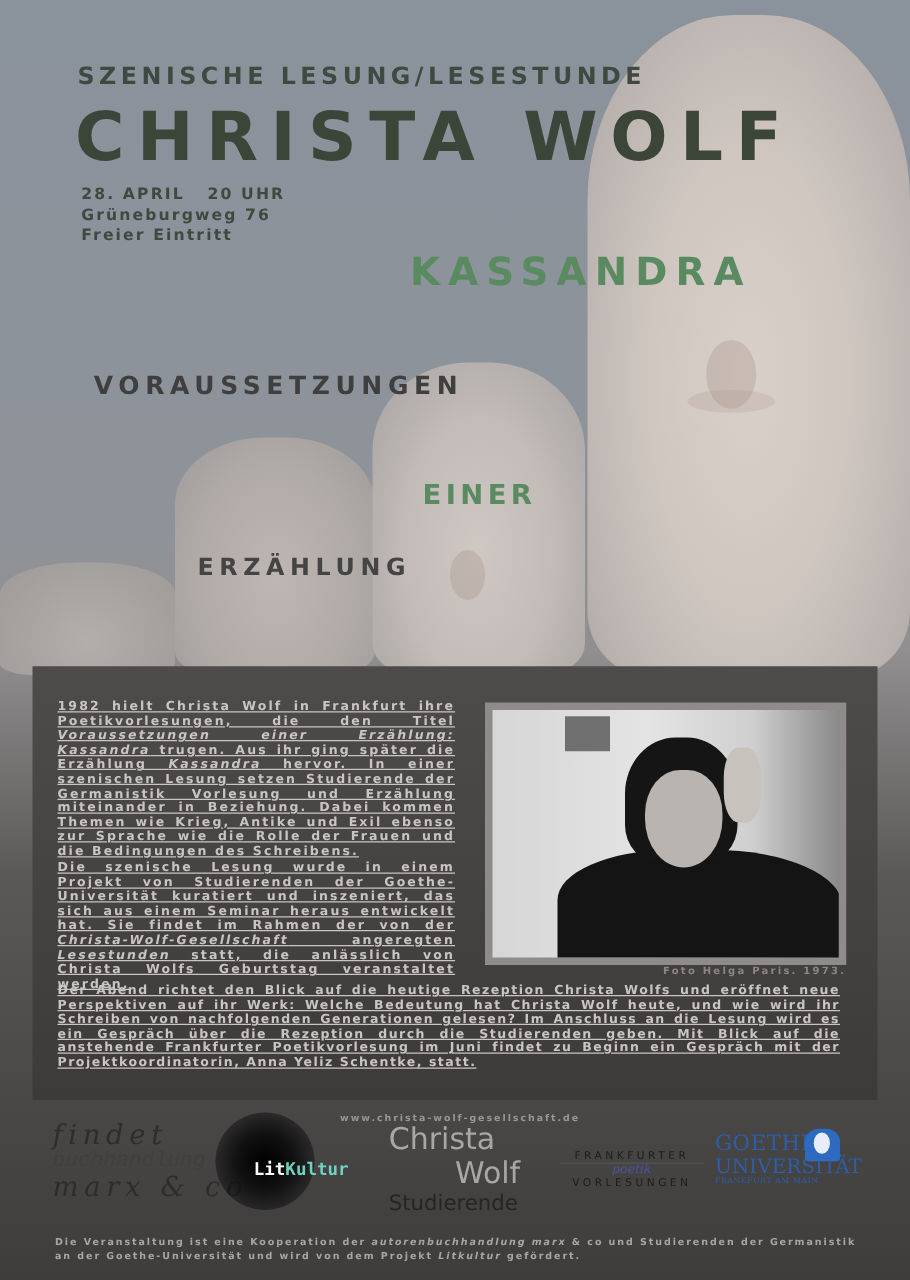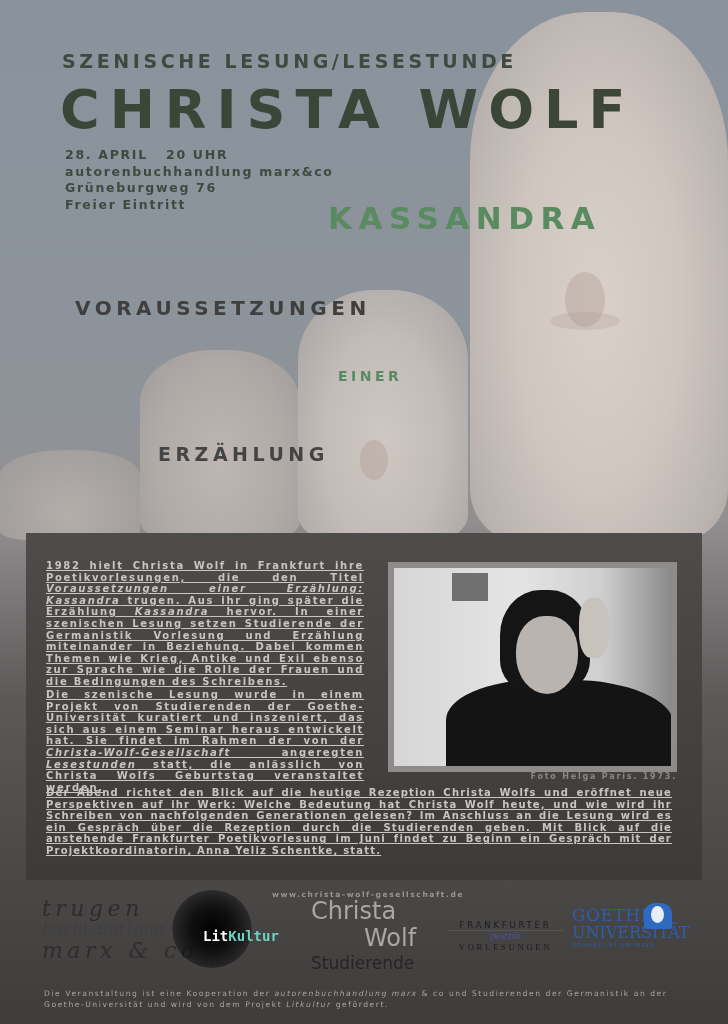--- a/index.html
+++ b/index.html
@@ -14,21 +14,21 @@
   .s3 { left:140px; top:350px; width:160px; height:190px; background: radial-gradient(ellipse at 50% 60%, #bdb6b2 0%, #b1aba8 55%, rgba(160,156,154,0.9) 100%); }
   .s4 { left:0px; top:450px; width:140px; height:90px; background: radial-gradient(ellipse at 50% 70%, #b4aeab 0%, rgba(160,156,154,0.8) 100%); }
   .face { position:absolute; background: rgba(170,150,140,0.35); border-radius:50%; }
 
   .subtitle { position:absolute; left:62px; top:50px; font-weight:bold; font-size:19px; letter-spacing:3.6px; color:#3e4a3f; }
   .title { position:absolute; left:60px; top:80px; font-weight:bold; font-size:54px; letter-spacing:10px; color:#3b4639; line-height:60px; }
   .info { position:absolute; left:65px; top:147px; font-weight:bold; font-size:12.5px; letter-spacing:1.7px; color:#3e4a3f; line-height:16.5px; }
   .info div { white-space:pre; }
   .kassandra { position:absolute; left:328px; top:200px; font-weight:bold; font-size:31px; letter-spacing:6.5px; color:#5a8a5f; }
   .w1 { position:absolute; left:75px; top:296px; font-weight:bold; font-size:20px; letter-spacing:4.5px; color:#3f3f3f; }
-  .w2 { position:absolute; left:338px; top:368px; font-weight:bold; font-size:14px; letter-spacing:3.5px; color:#5a8a5f; }
+  .w2 { position:absolute; left:338px; top:384px; font-weight:bold; font-size:22px; letter-spacing:3.5px; color:#5a8a5f; }
   .w3 { position:absolute; left:158px; top:443px; font-weight:bold; font-size:19px; letter-spacing:4.5px; color:#444; }
 
   .panel { position:absolute; left:26px; top:533px; width:676px; height:347px; background: linear-gradient(180deg,#4e4b4b 0%, #3d3a3a 100%); }
   .ptext { position:absolute; color:#c9c5c3; font-weight:bold; font-size:10px; letter-spacing:1.7px; line-height:11.6px; text-align:justify;text-decoration:underline; }
   .p1 { left:46px; top:560px; width:318px; }
   .p2 { left:46px; top:689px; width:318px; }
   .p3 { left:46px; top:787px; width:626px; letter-spacing:1.2px; }
   .ptext p { margin:0; }
   .photo-frame { position:absolute; left:388px; top:562px; width:289px; height:210px; background:#8e8b8a; }
   .photo { position:absolute; left:6px; top:6px; right:6px; bottom:6px; overflow:hidden;
@@ -47,48 +47,47 @@
   .lit-text { position:absolute; left:203px; top:928px; font-family:"DejaVu Sans Mono", monospace; font-weight:bold; font-size:14px; }
   .lit-text .l1 { color:#fff; }
   .lit-text .l2 { color:#6ed3c2;margin-top:37px; }
   .cw-url { position:absolute; left:272px; top:890px; font-size:7.5px; font-weight:bold; letter-spacing:1.6px; color:#9a9696; }
   .cw-christa { position:absolute; left:311px; top:897px; font-size:24px; color:#a9a6a6; }
   .cw-wolf { position:absolute; left:364px; top:924px; font-size:24px; color:#a9a6a6; }
   .cw-ges { position:absolute; left:311px; top:953px; font-size:17px; color:#262424; }
   .fp { position:absolute; left:448px; top:920px; width:115px; text-align:center; }
   .fp .t { font-size:8.5px; letter-spacing:2.8px; color:#1c1c1c; }
   .fp .p { font-family:"DejaVu Serif", serif; font-style:italic; font-size:10px; color:#4a55a0; line-height:10px; border-top:1px solid #555; }
-  .fp .v { font-size:8.5px; letter-spacing:2.8px; color:#1c1c1c; margin-top:1px;font-family:Liberation Serif, serif; }
+  .fp .v { font-size:8.5px; letter-spacing:2.8px; color:#1c1c1c; margin-top:1px; }
   .goethe { position:absolute; left:572px; top:906px; font-family:"DejaVu Serif", serif; color:#2d5ea8; }
   .goethe .g1 { font-size:17px; letter-spacing:0.5px; line-height:18px; }
   .goethe .g2 { font-size:16px; letter-spacing:0px; line-height:17px; }
   .goethe .g3 { font-size:6px; letter-spacing:0.6px; }
   .goethe-head { position:absolute; left:644px; top:903px; width:28px; height:26px; background:#2d6ac0; border-radius:40% 40% 10% 10%; }
   .goethe-head::after { content:""; position:absolute; left:7px; top:3px; width:13px; height:17px; background:#e8eef8; border-radius:50%; }
-  .footer { position:absolute; left:44px; top:989px; font-size:7.6px; font-weight:normal; letter-spacing:1.55px; line-height:10.5px; color:#a9a5a4; }
+  .footer { position:absolute; left:44px; top:989px; font-size:7.6px; font-weight:bold; letter-spacing:1.55px; line-height:10.5px; color:#a9a5a4; }
   .footer i { font-style:italic; }
 </style>
 </head>
 <body>
 
 <div class="statue s4"></div>
 <div class="statue s3"></div>
 <div class="statue s2">
   <div class="face" style="left:62px;top:150px;width:28px;height:40px;"></div>
 </div>
 <div class="statue s1">
   <div class="face" style="left:95px;top:260px;width:40px;height:55px;"></div>
   <div class="face" style="left:80px;top:300px;width:70px;height:18px;background:rgba(170,150,140,0.25);"></div>
 </div>
 
 <div class="subtitle">SZENISCHE LESUNG/LESESTUNDE</div>
 <div class="title">CHRISTA WOLF</div>
 <div class="info">
   <div>28. APRIL   20 UHR</div>
-  <div>autorenbuchhandlung marx&amp;co</div>
   <div>Grüneburgweg 76</div>
   <div>Freier Eintritt</div>
 </div>
 <div class="kassandra">KASSANDRA</div>
 
 <div class="w1">VORAUSSETZUNGEN</div>
 <div class="w2">EINER</div>
 <div class="w3">ERZÄHLUNG</div>
 
 <div class="panel"></div>
@@ -108,21 +107,21 @@
     <div class="ph-hair"></div>
     <div class="ph-face"></div>
     <div class="ph-arm"></div>
   </div>
 </div>
 <div class="caption">Foto Helga Paris. 1973.</div>
 
 <div class="ptext p3">Der Abend richtet den Blick auf die heutige Rezeption Christa Wolfs und eröffnet neue Perspektiven auf ihr Werk: Welche Bedeutung hat Christa Wolf heute, und wie wird ihr Schreiben von nachfolgenden Generationen gelesen? Im Anschluss an die Lesung wird es ein Gespräch über die Rezeption durch die Studierenden geben. Mit Blick auf die anstehende Frankfurter Poetikvorlesung im Juni findet zu Beginn ein Gespräch mit der Projektkoordinatorin, Anna Yeliz Schentke, statt.</div>
 
 <div class="logo-autoren">
-  <div class="a">trugen</div>
+  <div class="a">findet</div>
   <div class="b">buchhandlung</div>
   <div class="a">marx &amp; co</div>
 </div>
 
 <div class="lit-burst"></div>
 <div class="lit-text"><span class="l1">Lit</span><span class="l2">Kultur</span></div>
 
 <div class="cw-url">www.christa-wolf-gesellschaft.de</div>
 <div class="cw-christa">Christa</div>
 <div class="cw-wolf">Wolf</div>

